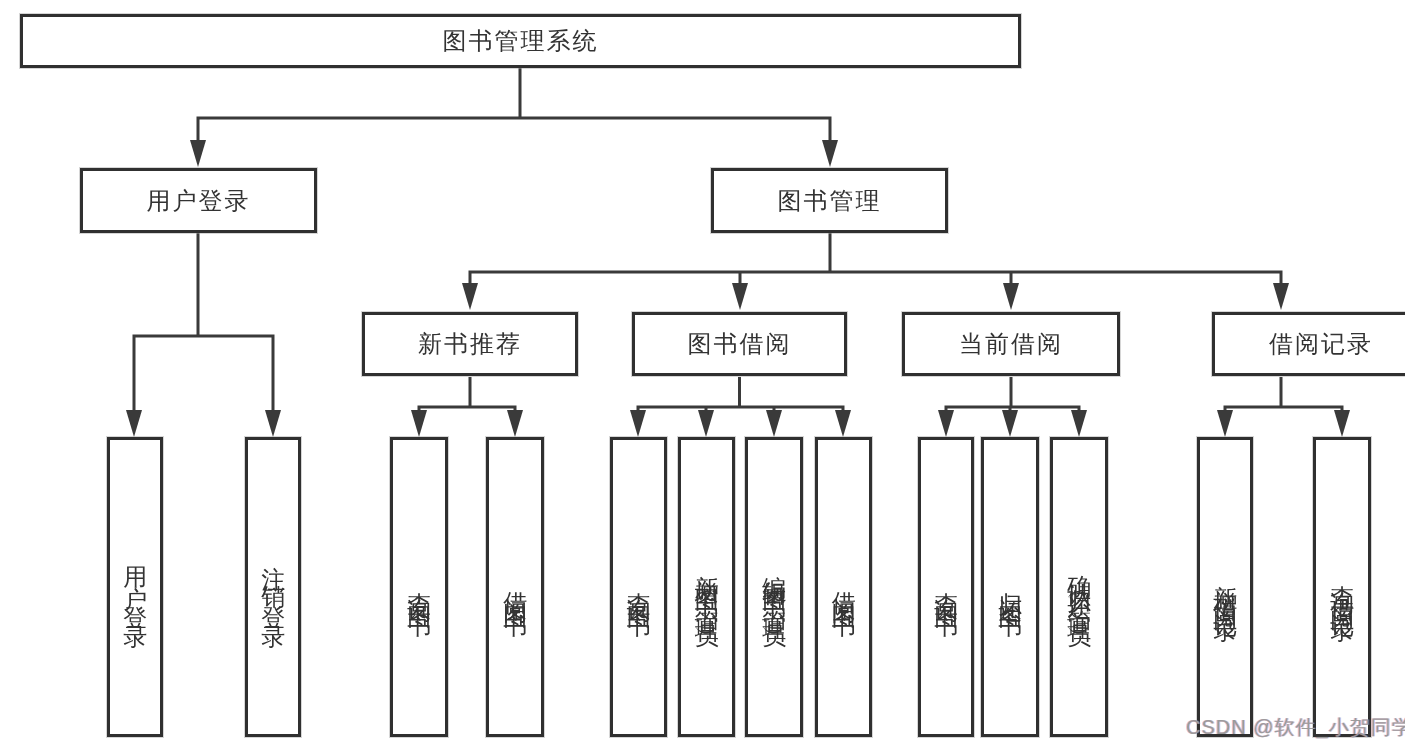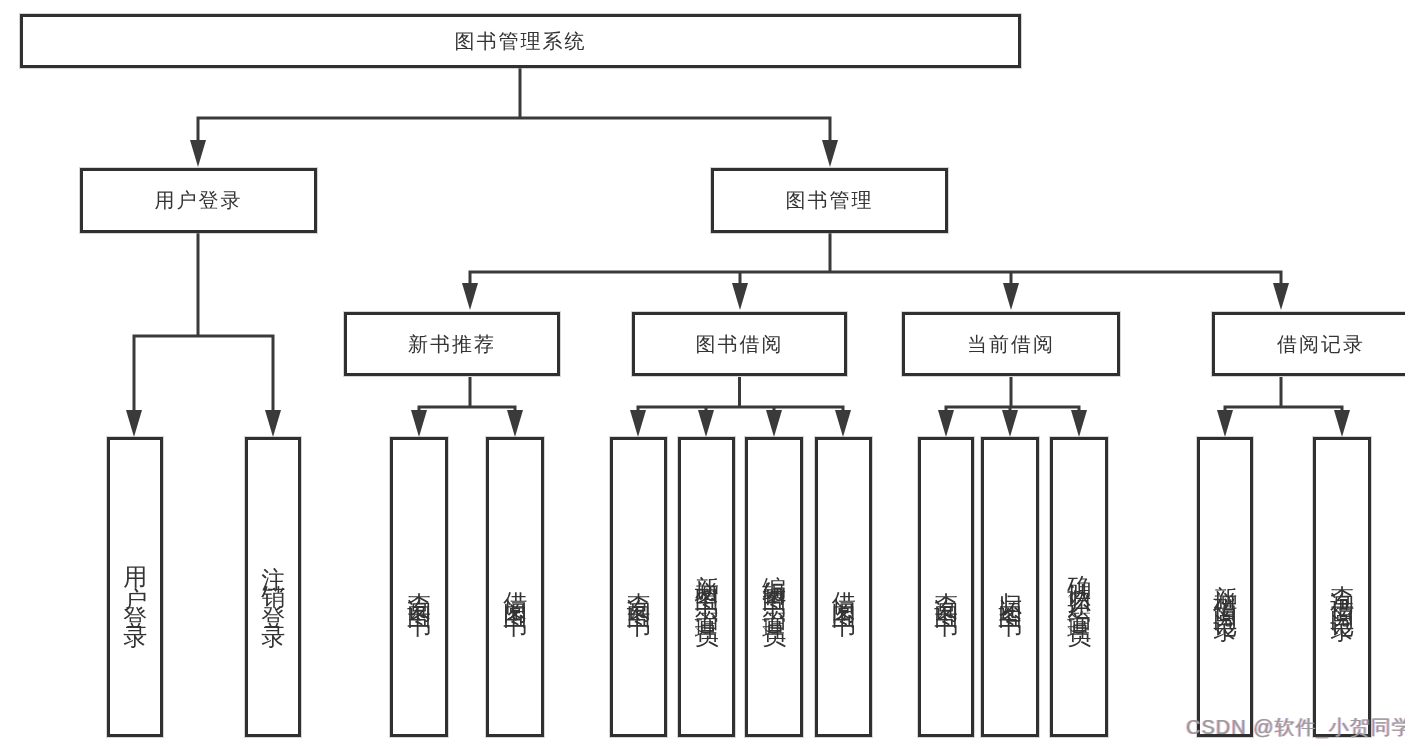--- a/index.html
+++ b/index.html
@@ -8,21 +8,21 @@
     font-family:"Liberation Sans","DejaVu Sans",sans-serif;
     overflow:hidden;
   }
   .box {
     position:absolute; box-sizing:border-box; background:#ffffff;
     border:3px solid #303030;
     box-shadow:0 0 0 1px rgba(165,165,165,0.45);
     display:flex; align-items:center; justify-content:center;
   }
   .hlabel {
-    font-size:20px; color:#333333; letter-spacing:2px; white-space:nowrap;
+    font-size:24px; color:#333333; letter-spacing:2px; white-space:nowrap;
   }
   .vlabel {
     writing-mode:vertical-rl; text-orientation:mixed;
     font-size:24px; color:#333333; letter-spacing:7px; line-height:1.1;
     white-space:nowrap;
   }
   .vlabel.wide { letter-spacing:20px; }
   #connectors { position:absolute; left:0; top:0; width:1405px; height:747px; }
   #connectors path { stroke:#3a3a3a; stroke-width:3; fill:none; }
   #connectors polygon { fill:#3a3a3a; stroke:none; }
@@ -72,21 +72,21 @@
     <span class="hlabel">图书管理系统</span>
   </div>
 
   <div class="box" style="left:80px;top:168px;width:237px;height:65px;">
     <span class="hlabel">用户登录</span>
   </div>
   <div class="box" style="left:711px;top:168px;width:237px;height:65px;text-align:right;">
     <span class="hlabel">图书管理</span>
   </div>
 
-  <div class="box" style="left:344px;top:312px;width:216px;height:64px;text-align:center;">
+  <div class="box" style="left:362px;top:312px;width:216px;height:64px;text-align:center;">
     <span class="hlabel">新书推荐</span>
   </div>
   <div class="box" style="left:632px;top:312px;width:215px;height:64px;">
     <span class="hlabel">图书借阅</span>
   </div>
   <div class="box" style="left:902px;top:312px;width:218px;height:64px;">
     <span class="hlabel">当前借阅</span>
   </div>
   <div class="box" style="left:1172px;top:312px;width:218px;height:64px;margin-left:40px;">
     <span class="hlabel">借阅记录</span>

